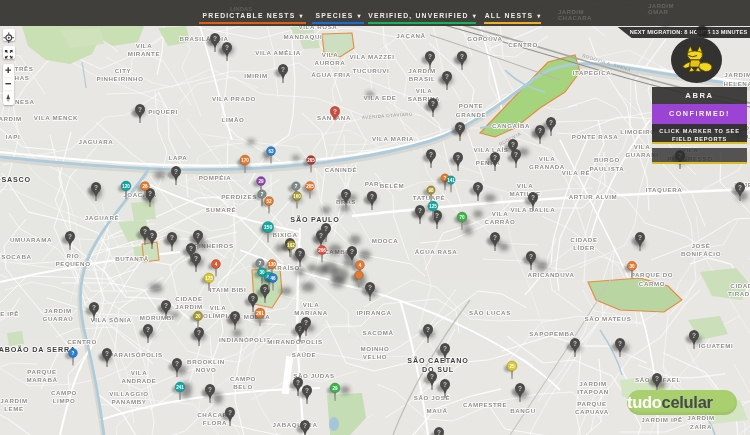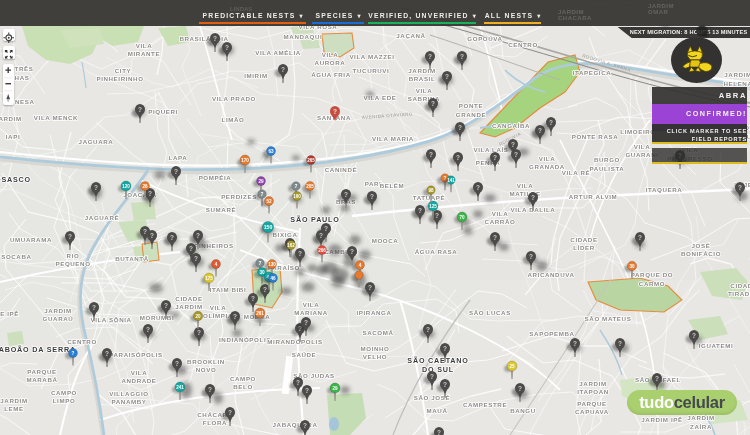--- a/index.html
+++ b/index.html
@@ -6,23 +6,23 @@
 body{font-family:"Liberation Sans",sans-serif;position:relative;background:#e8e7e4}
 .topbar{position:absolute;left:0;top:0;width:750px;height:26px;background:rgba(54,52,49,0.94);z-index:20}
 .menu{position:absolute;top:9px;height:12px;display:flex;align-items:center;justify-content:center;color:#efece7;
  font-size:6.8px;font-weight:700;letter-spacing:1.2px;white-space:nowrap;z-index:21}
 .menu .arr{margin-left:4px;font-size:6px;letter-spacing:0}
 .ul{position:absolute;top:21.5px;height:2.6px;z-index:21}
 .ctrl{position:absolute;background:#fff;border-radius:2px;box-shadow:0 1px 2px rgba(0,0,0,0.3);z-index:20}
 .migbar{position:absolute;left:617px;top:26.5px;width:133px;height:11.5px;background:#3a3836;z-index:25;clip-path:polygon(0 0,100% 0,100% 100%,11% 100%);padding-left:10px;
  color:#f2f0ec;font-size:5.6px;font-weight:700;letter-spacing:0.2px;text-align:center;line-height:11.5px;white-space:nowrap}
 .pcircle{position:absolute;left:671px;top:37px;width:51px;height:46px;border-radius:50%;background:#333231;z-index:24}
-.box{position:absolute;left:652px;width:95px;z-index:26;color:#f4f2ee;text-align:right;font-weight:700}
+.box{position:absolute;left:652px;width:95px;z-index:26;color:#f4f2ee;text-align:center;font-weight:700}
 .logo{position:absolute;left:627px;top:390px;width:110px;height:25px;background:#aacf6e;border-radius:12.5px;z-index:15;
- text-align:center;font-weight:700;font-size:16.5px;line-height:24px;letter-spacing:-0.3px;color:#fff;
+ font-weight:700;font-size:16.5px;line-height:24px;letter-spacing:-0.3px;color:#fff;
  box-shadow:inset 0 -2px 3px rgba(0,0,0,0.08)}
 .logo b{color:#454a4e;font-weight:700}
 </style></head>
 <body>
 <svg width="750" height="435" viewBox="0 0 750 435" style="position:absolute;left:0;top:0">
     <defs>
       <filter id="bl" x="-80%" y="-80%" width="260%" height="260%">
         <feGaussianBlur stdDeviation="2.3"></feGaussianBlur>
       </filter>
       <filter id="bl2" x="-80%" y="-80%" width="260%" height="260%">

